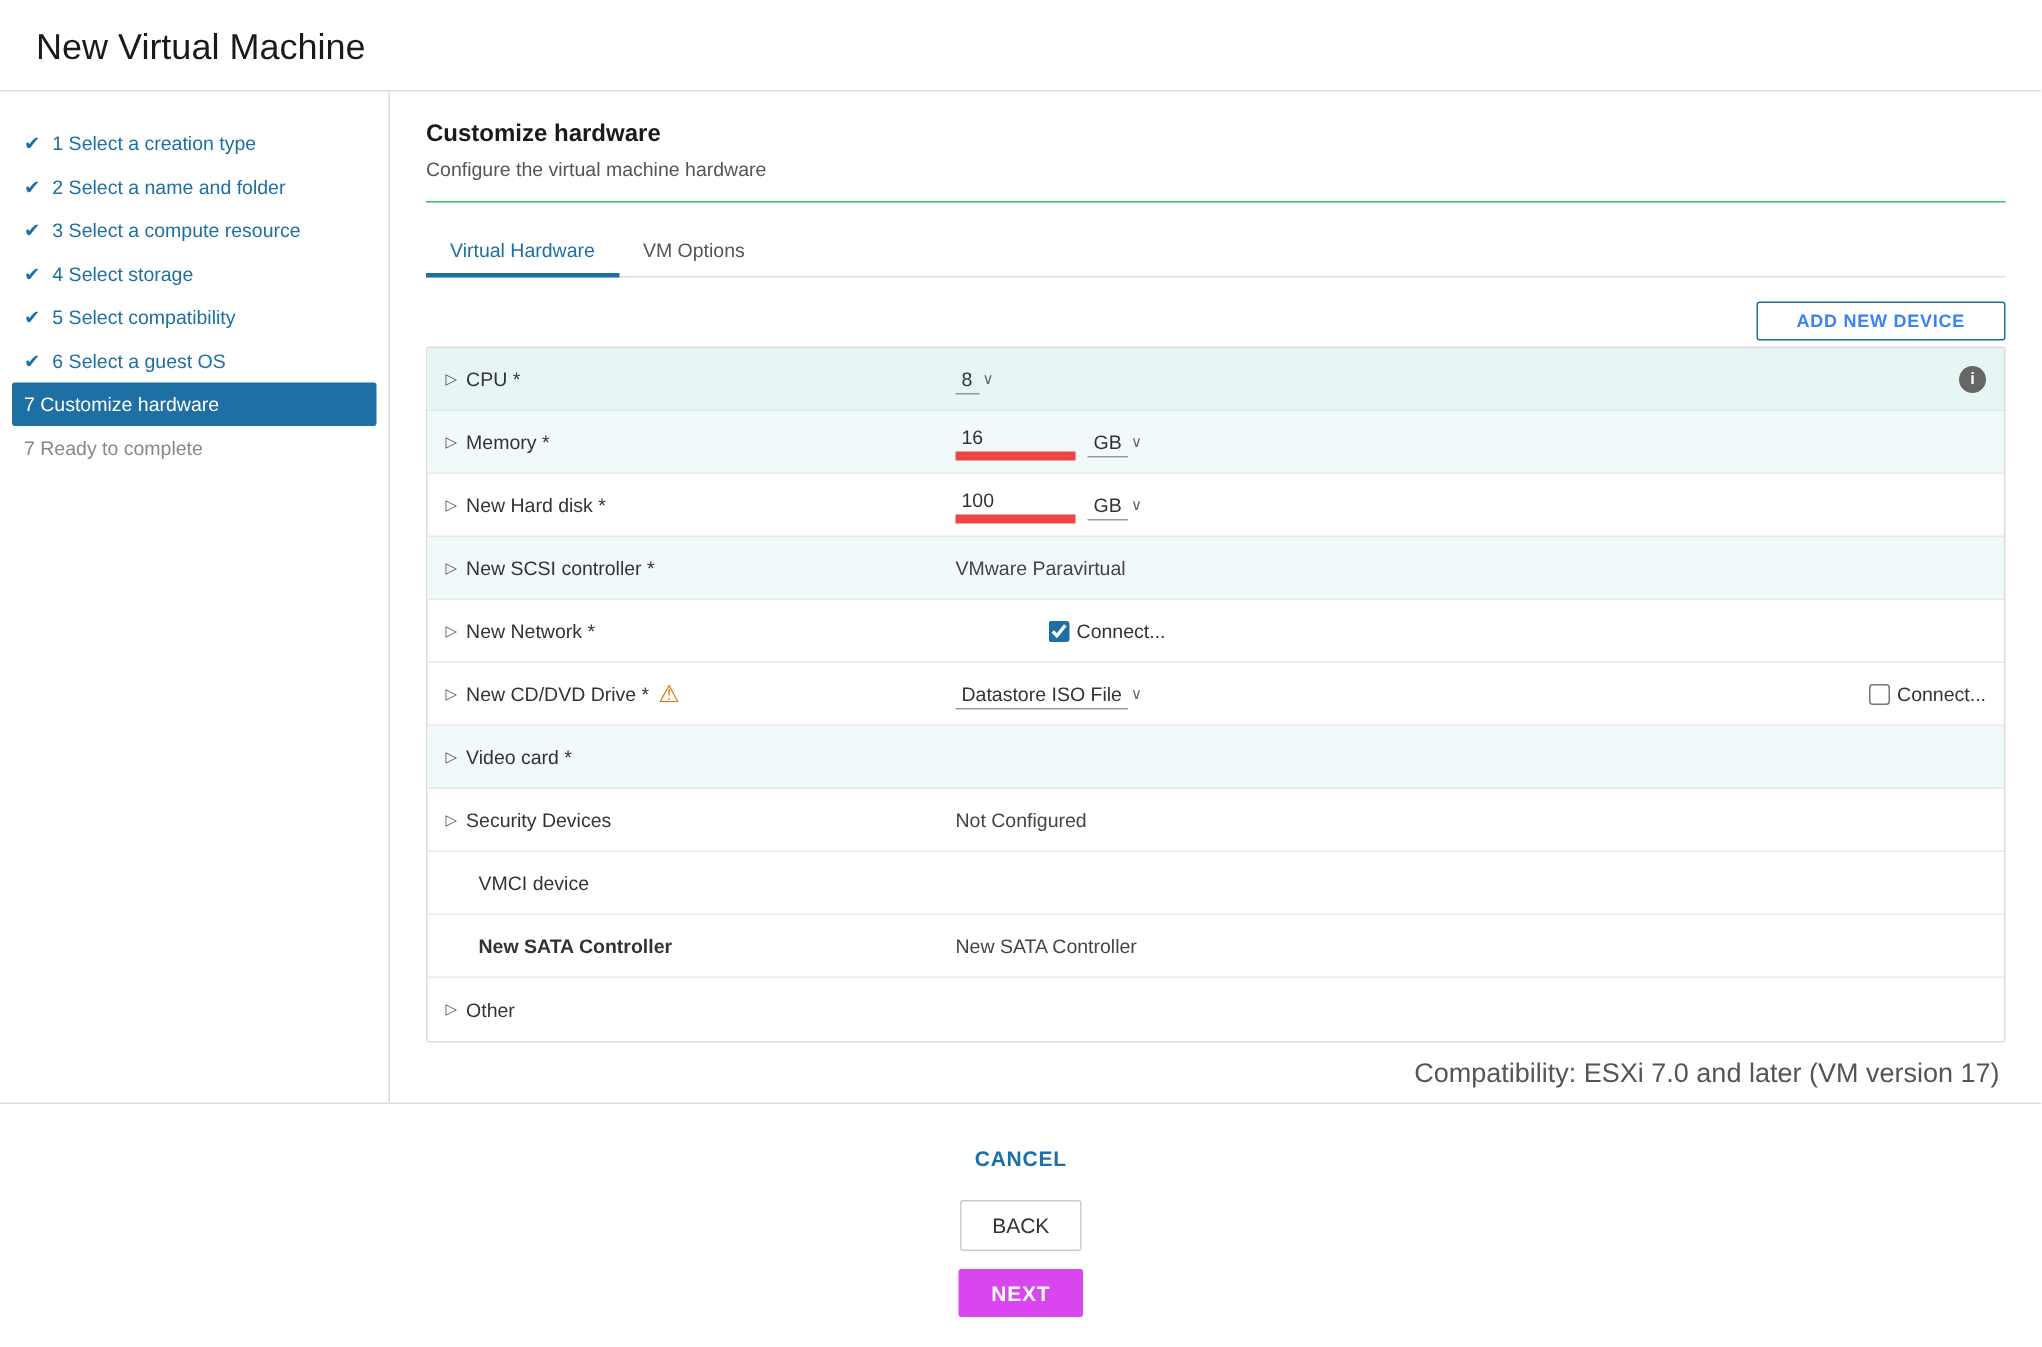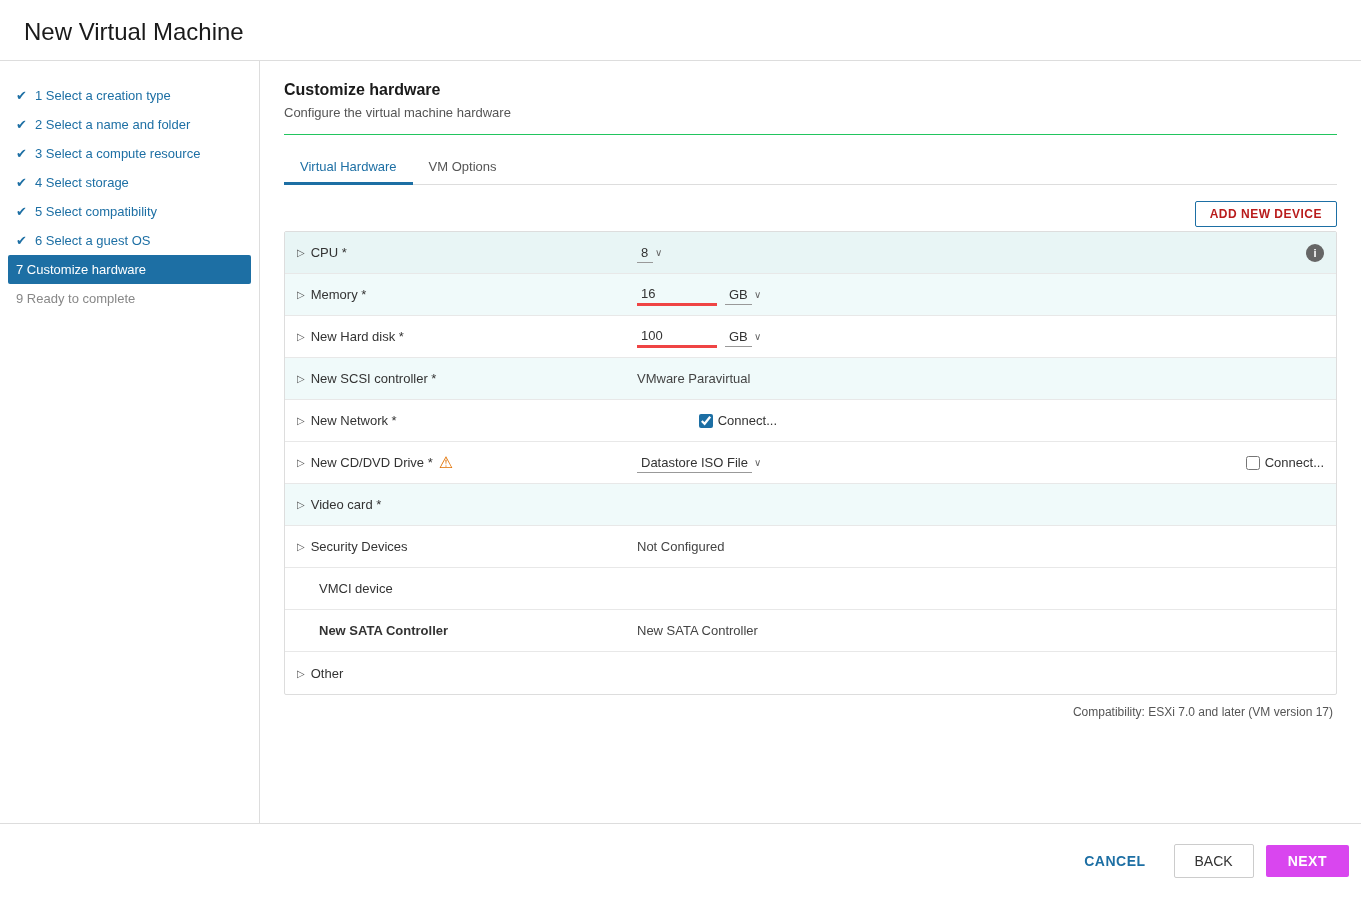--- a/index.html
+++ b/index.html
@@ -88,23 +88,23 @@
     }
 
     
     .toolbar-row {
       display: flex;
       justify-content: flex-end;
       margin-bottom: 4px;
     }
     .btn-add-device {
       border: 1px solid #1d6fa4;
-      color: #b91c1c;
+      color: #3b82f6;
       background: #fff;
-      padding: 5px 14px;
+      padding: 5px 26px;
       font-size: 12px;
       font-weight: 600;
       letter-spacing: 0.5px;
       cursor: pointer;
       border-radius: 2px;
     }
 
     
     .hw-table {
       border: 1px solid #ddd;
@@ -186,21 +186,21 @@
     .select-wrapper::after {
       content: '∨';
       font-size: 10px;
       color: #666;
       margin-left: 2px;
       pointer-events: none;
     }
 
     .input-box {
       border: none;
-      border-bottom: 3px solid #ef4444;
+      border-bottom: 6px solid #ef4444;
       background: transparent;
       font-size: 13px;
       color: #333;
       width: 80px;
       padding: 2px 4px;
       outline: none;
     }
 
     .warning-icon {
       color: #e07000;
@@ -216,39 +216,40 @@
     }
     .checkbox-label input[type=checkbox] {
       accent-color: #1d6fa4;
       width: 14px;
       height: 14px;
     }
 
     
     .compatibility-row {
       text-align: right;
-      font-size: 12px;
+      font-size: 18px;
       color: #555;
       margin-top: 10px;
       padding-right: 4px;
     }
 
     
     .footer {
       display: flex;
       justify-content: flex-end;
       align-items: center;
       gap: 12px;
-      padding: 20px 12px;
+      padding: 20px 28px;
       border-top: 1px solid #ddd;
       position: absolute;
       bottom: 0;
       left: 0;
       right: 0;
       background: #fff;
+      flex-direction: column;
     }
     .btn-cancel {
       background: none;
       border: none;
       color: #1d6fa4;
       font-size: 14px;
       font-weight: 600;
       letter-spacing: 0.5px;
       cursor: pointer;
       padding: 8px 16px;
@@ -306,21 +307,21 @@
           <span>5 Select compatibility</span>
         </div>
         <div class="sidebar-item completed">
           <span class="check-icon">✔</span>
           <span>6 Select a guest OS</span>
         </div>
         <div class="sidebar-item active">
           <span>7 Customize hardware</span>
         </div>
         <div class="sidebar-item inactive">
-          <span>9 Ready to complete</span>
+          <span>7 Ready to complete</span>
         </div>
       </div>
   </div>
 
   <div class="content">
     <div class="section-title">Customize hardware</div>
     <div class="section-subtitle">Configure the virtual machine hardware</div>
 
     <div class="tabs" id="tabs-bar">
         <div class="tab active">Virtual Hardware</div>

